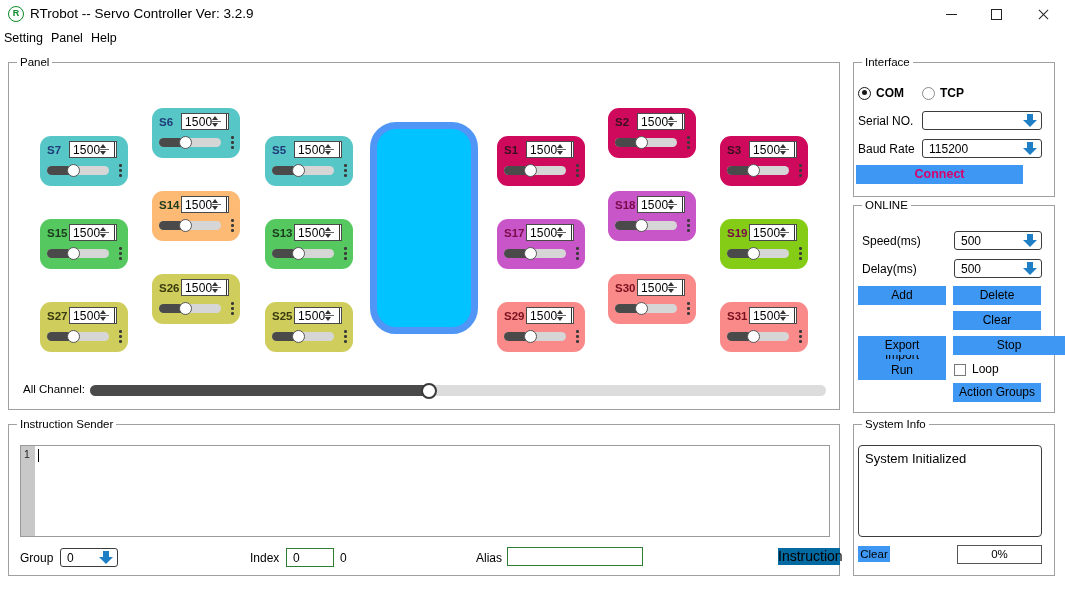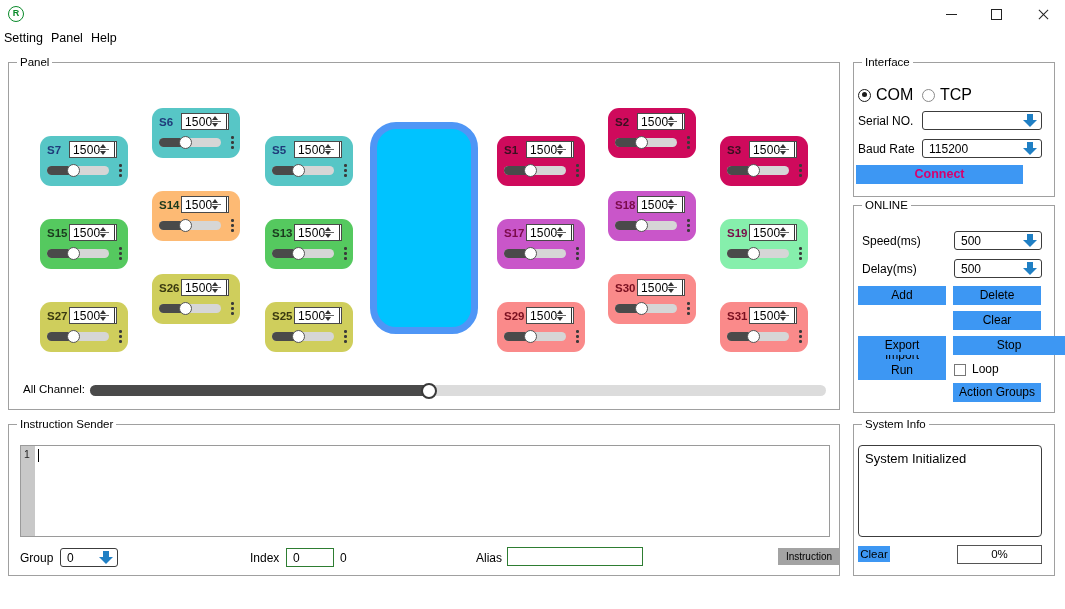--- a/index.html
+++ b/index.html
@@ -177,21 +177,21 @@
   .radio {
     width: 13px; height: 13px; border-radius: 50%;
     border: 1.5px solid #8a8a8a; box-sizing: border-box; background: #fff;
     position: relative; margin-right: 5px;
   }
   .radio.on { border-color: #1a1a1a; }
   .radio.on:after {
     content: ""; position: absolute; left: 2.5px; top: 2.5px;
     width: 5px; height: 5px; border-radius: 50%; background: #1a1a1a;
   }
-  .radio-label { font-size: 16px; }
+  .radio-label { font-size: 12px; font-weight: bold; }
 
   .fld-label { position: absolute; font-size: 12px; }
 
   .combo {
     position: absolute; height: 19px;
     background: #ffffff; border: 1px solid #3c3c3c;
     border-radius: 3px; box-sizing: border-box;
   }
   .combo .cval {
     position: absolute; left: 6px; top: 2px; font-size: 12px; color: #000;
@@ -243,21 +243,21 @@
   .txtfield {
     position: absolute; height: 19px; background: #ffffff;
     border: 1px solid #2e7d32; box-sizing: border-box;
   }
   .txtfield .tval {
     position: absolute; left: 6px; top: 2px; font-size: 12px; color: #000;
   }
 
   #btn-instruction {
     left: 778px; top: 548px; width: 62px; height: 17px;
-    background: #a3a3a3; color: #000; font-size: 10px;
+    background: #0369a1; color: #000; font-size: 14px;
     text-align: center; line-height: 17px; position: absolute;
   }
 
   
   #sysinfo-box {
     position: absolute; left: 858px; top: 445px; width: 184px; height: 92px;
     background: #ffffff; border: 1px solid #3c3c3c; border-radius: 4px;
     box-sizing: border-box;
   }
   #sysinfo-text {
@@ -271,20 +271,21 @@
     position: absolute; left: 957px; top: 545px; width: 85px; height: 19px;
     border: 1px solid #555; background: #ffffff; box-sizing: border-box;
     font-size: 11.5px; text-align: center; line-height: 17px;
   }
 </style>
 </head>
 <body>
 
 <div id="titlebar">
   <div id="app-icon">R</div>
+  <div id="app-title">RTrobot -- Servo Controller  Ver: 3.2.9</div>
   <div class="wbtn" id="btn-min">
       <span class="gl-min"></span>
     </div>
   <div class="wbtn" id="btn-max">
       <span class="gl-max"></span>
     </div>
   <div class="wbtn" id="btn-close">
       <span class="gl-close"></span>
     </div>
 </div>
@@ -513,21 +514,21 @@
         <div class="track-bg"></div>
         <div class="track-fill" style="width: 26.04px;"></div>
         <div class="thumb" style="left: 20.04px;"></div>
       </div>
       <div class="dots">
         <i></i>
         <i></i>
         <i></i>
       </div>
     </div>
-    <div class="servo" style="left: 720px; top: 219px; background: #86efac;">
+    <div class="servo" style="left: 720px; top: 219px; background: #84cc16;">
       <div class="servo-label" style="color: rgb(122, 11, 74);">S19</div>
       <div class="spin">
         <span class="val">1500</span>
         <span class="arrows">
           <span class="divline"></span>
         </span>
         <span class="tick"></span>
       </div>
       <div class="slider">
         <div class="track-bg"></div>

